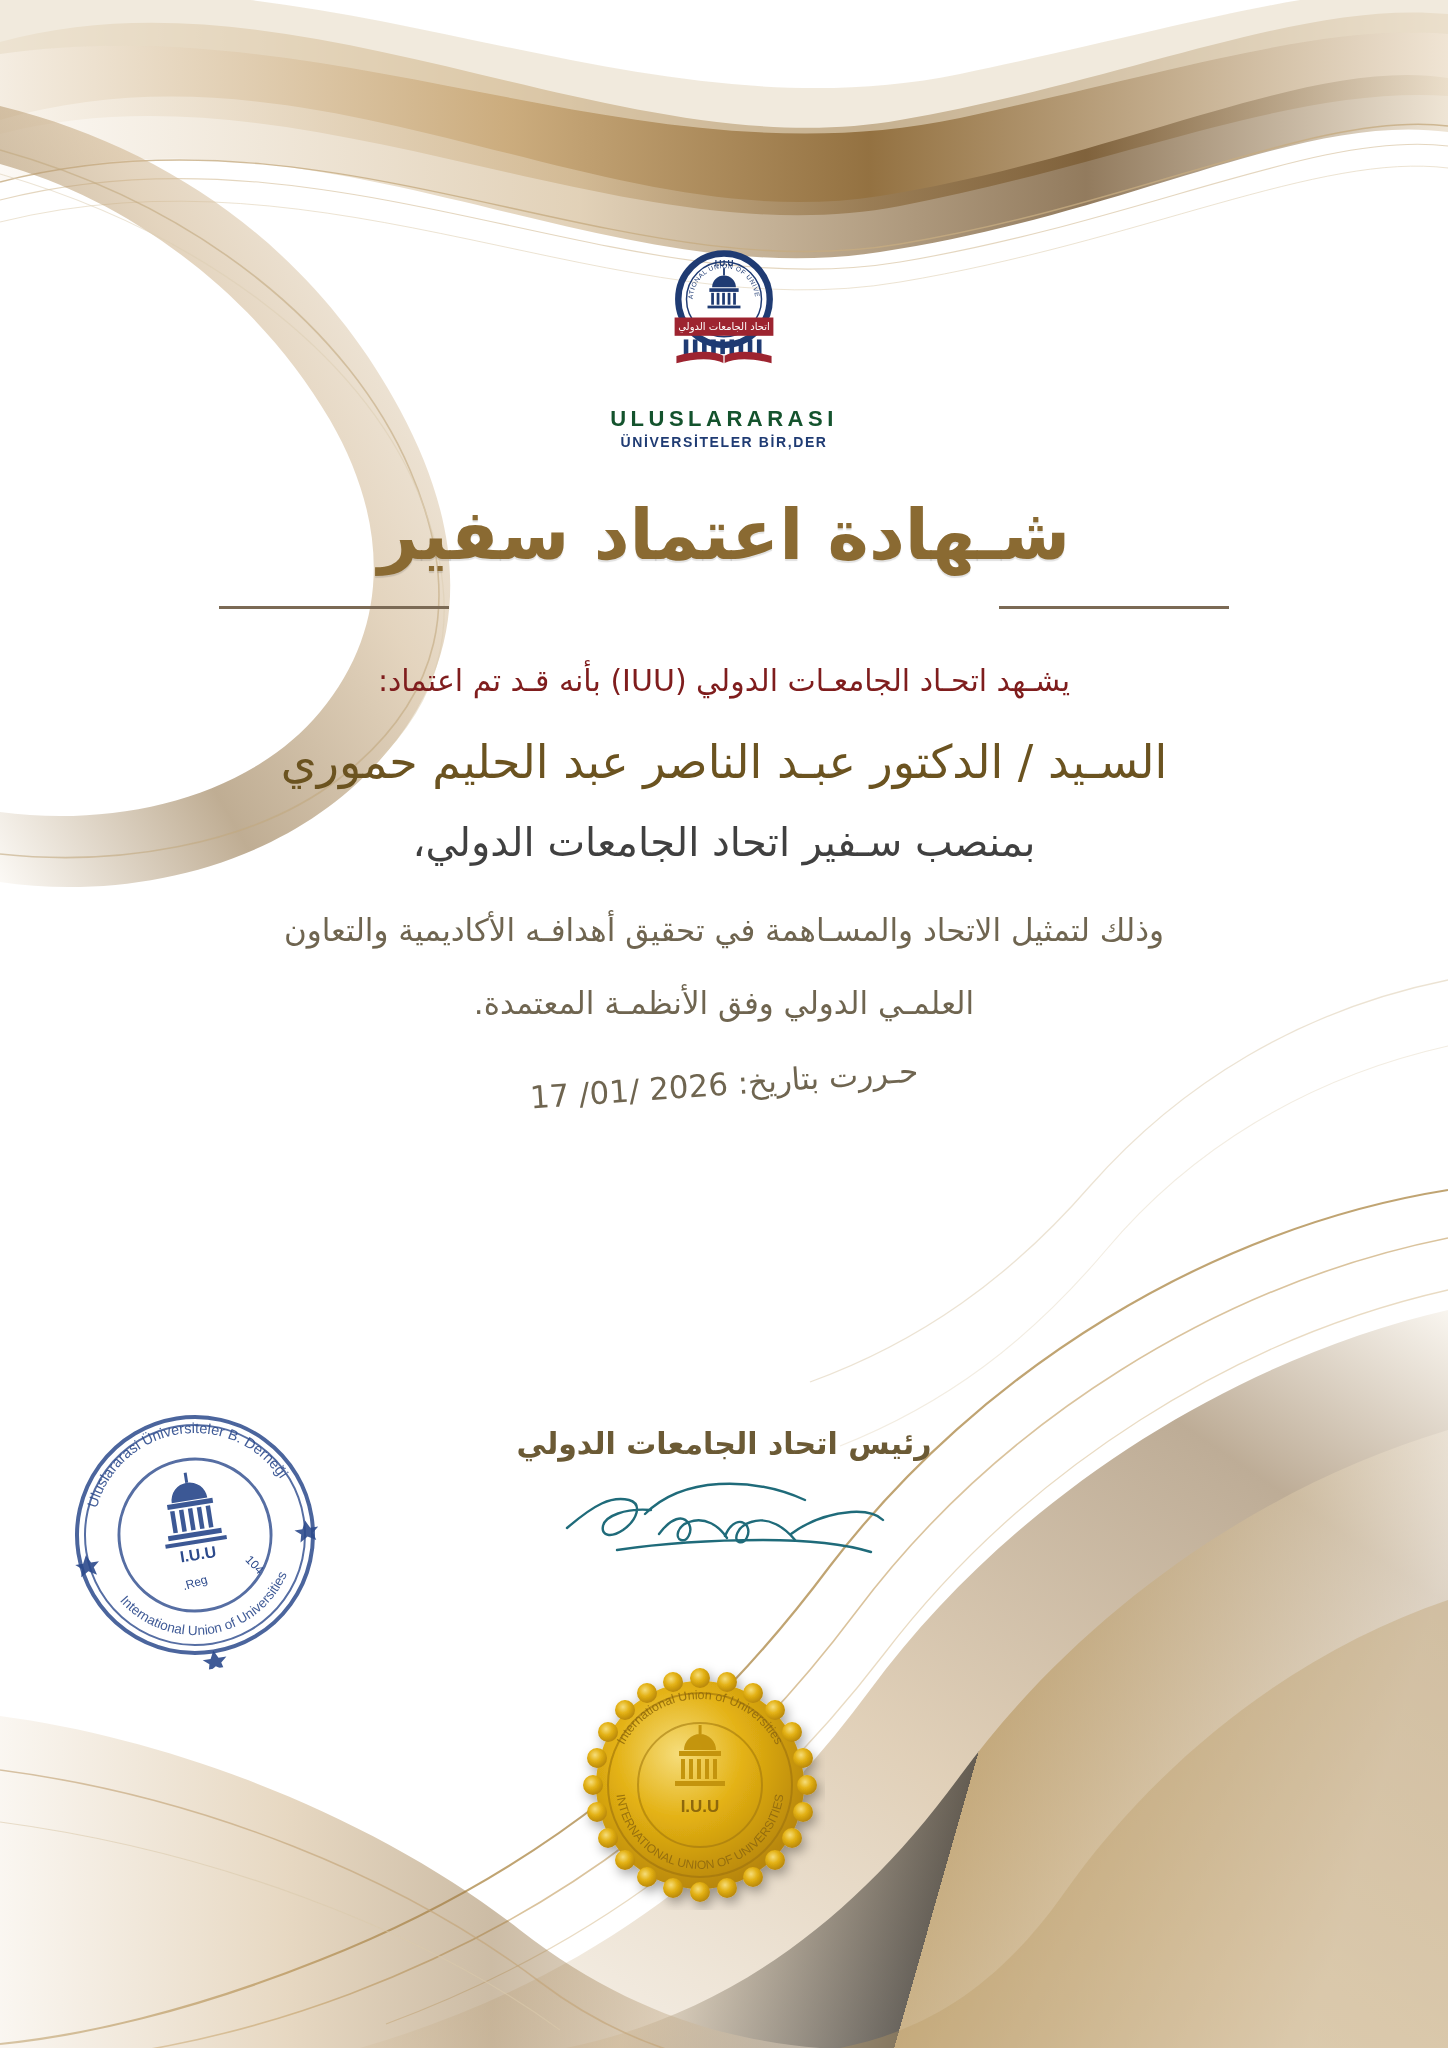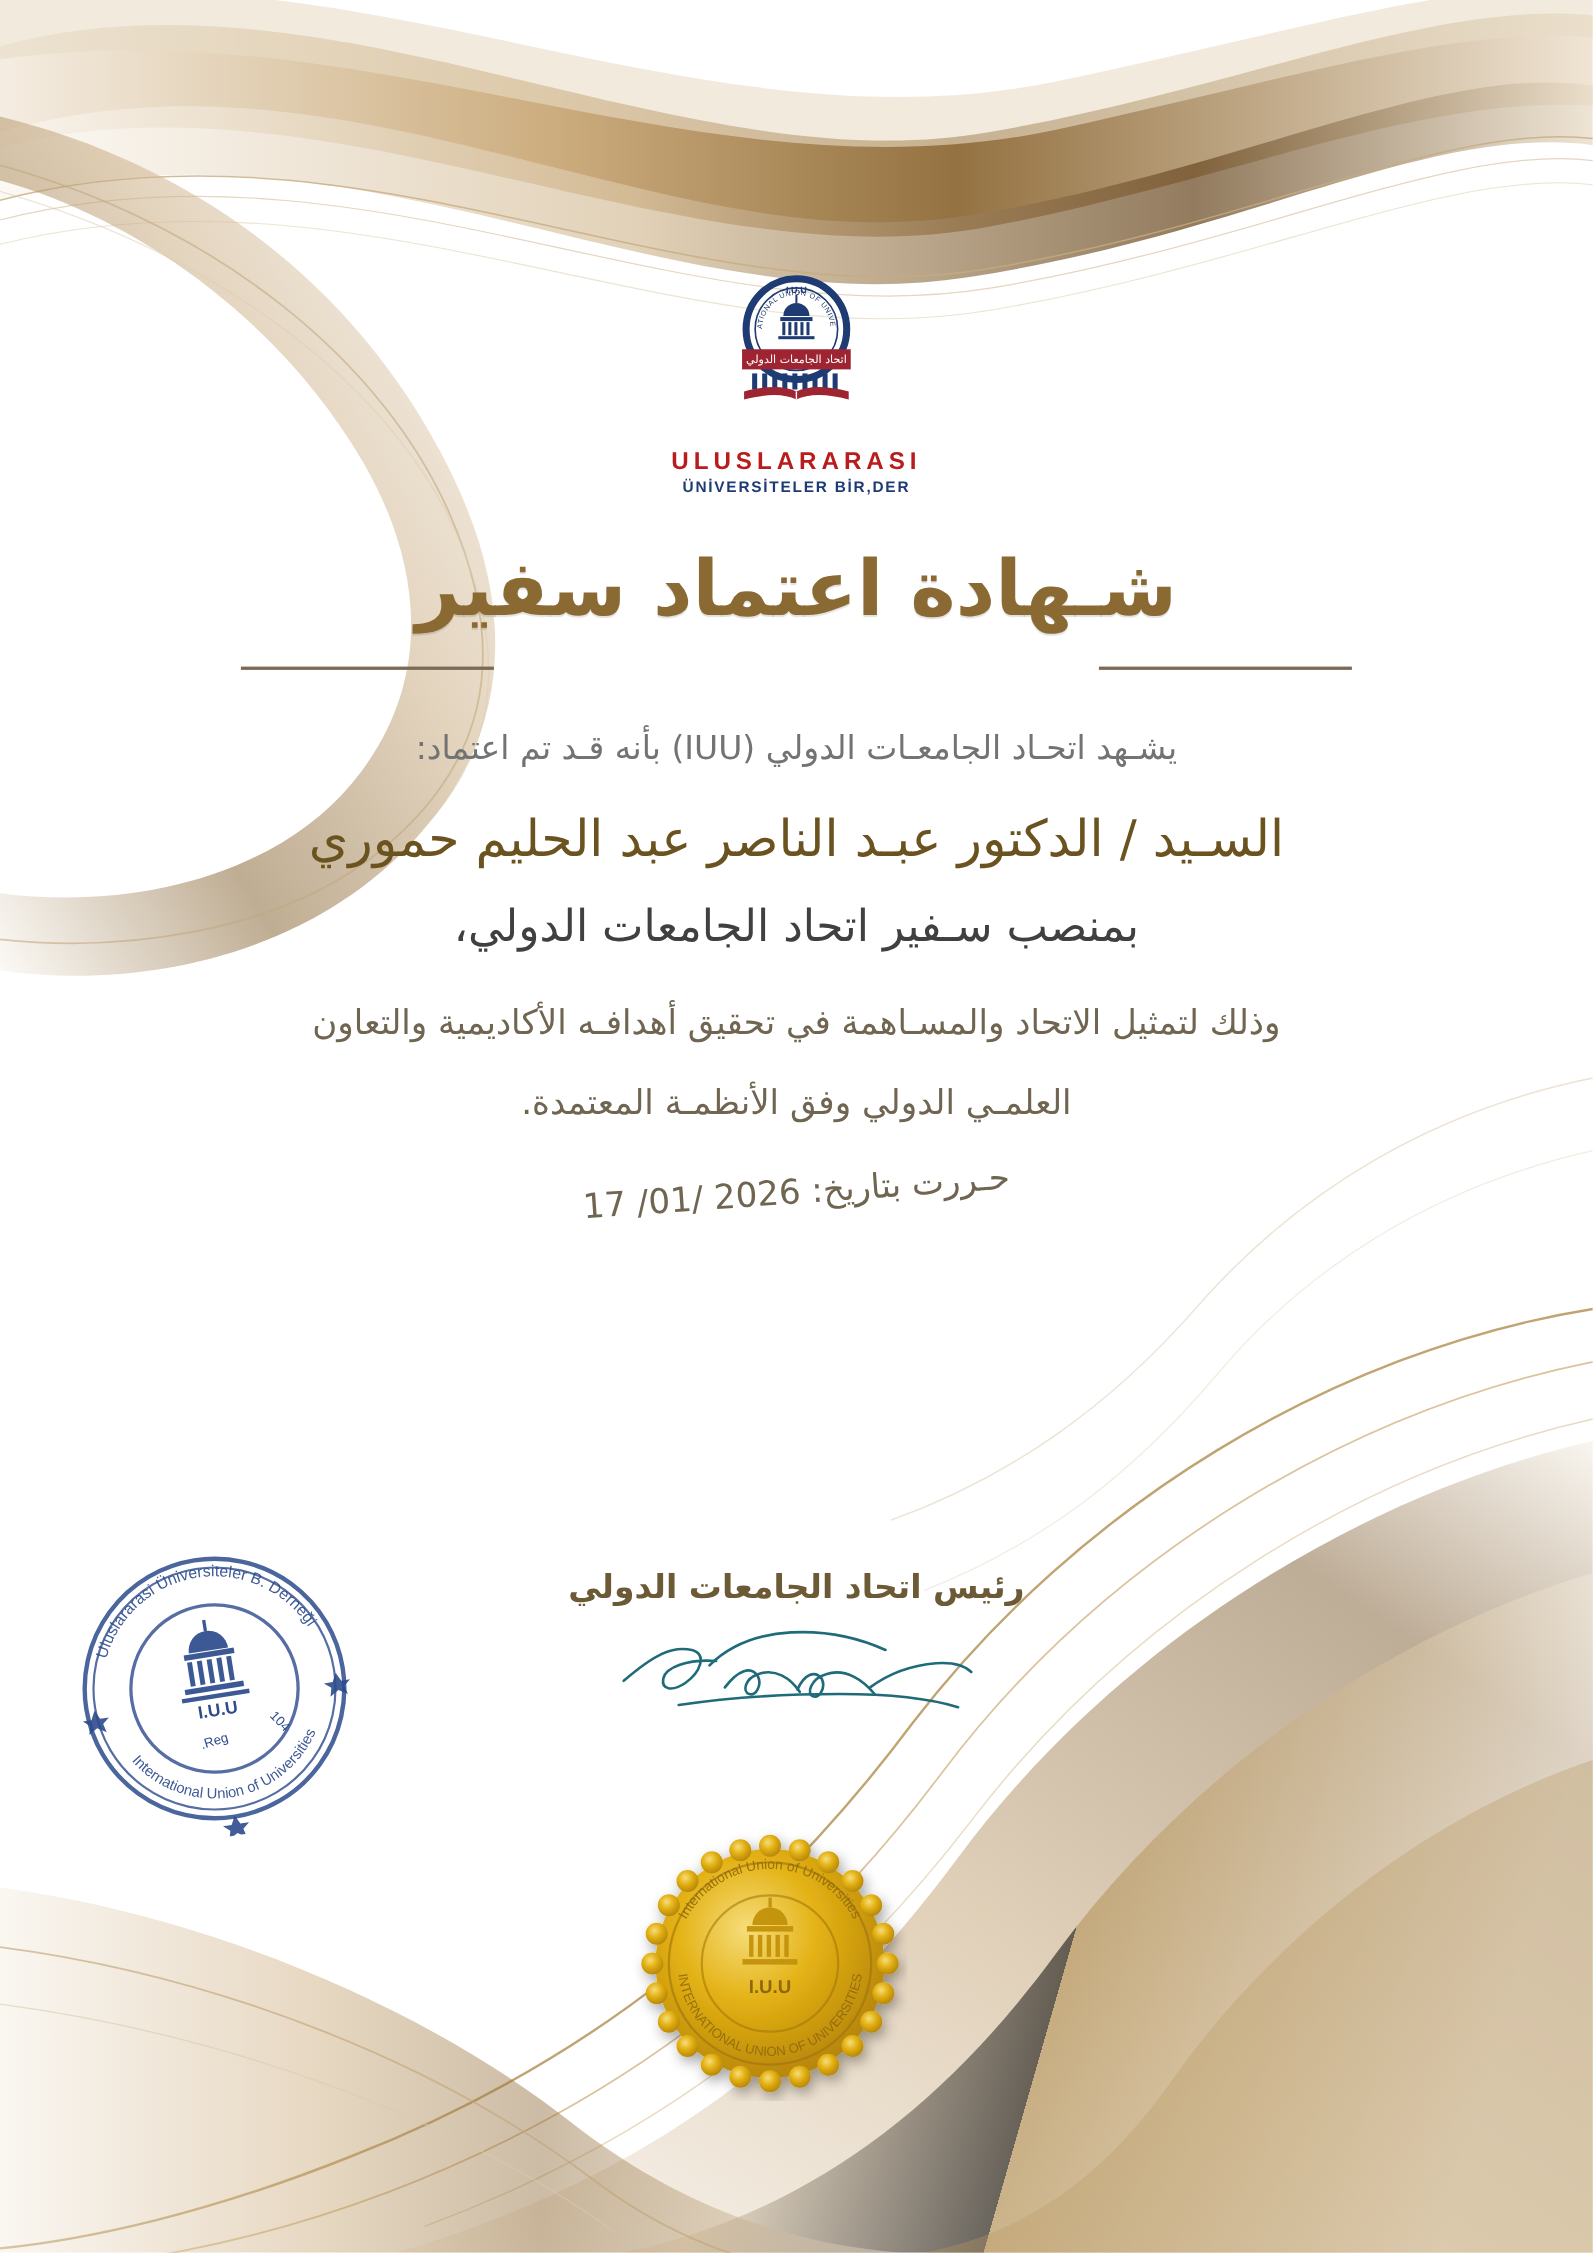--- a/index.html
+++ b/index.html
@@ -37,21 +37,21 @@
     margin-top: 248px;
     width: 230px;
     text-align: center;
     position: relative;
     z-index: 5;
   }
   .logo-emblem { width: 186px; height: 150px; margin: 0 auto; display:block; }
   .logo-tr-1 {
     font-size: 22px;
     letter-spacing: 4.5px;
-    color: #b91c1c;
+    color: #14532d;
     font-weight: 700;
     margin-top: 8px;
     font-family: "Liberation Sans", sans-serif;
   }
   .logo-tr-2 {
     font-size: 14px;
     letter-spacing: 1.6px;
     color: #1f3b73;
     font-weight: 700;
     margin-top: 2px;
@@ -91,21 +91,21 @@
   .body-block {
     margin-top: 48px;
     width: 1130px;
     text-align: center;
     color: #7a6236;
     position: relative;
     z-index: 5;
   }
   .line-intro {
     font-size: 30px;
-    color: #737373;
+    color: #7f1d1d;
     line-height: 1.6;
   }
   .line-name {
     margin-top: 30px;
     font-size: 46px;
     font-weight: 400;
     color: #6b5320;
     letter-spacing: 1px;
   }
   .line-role {

